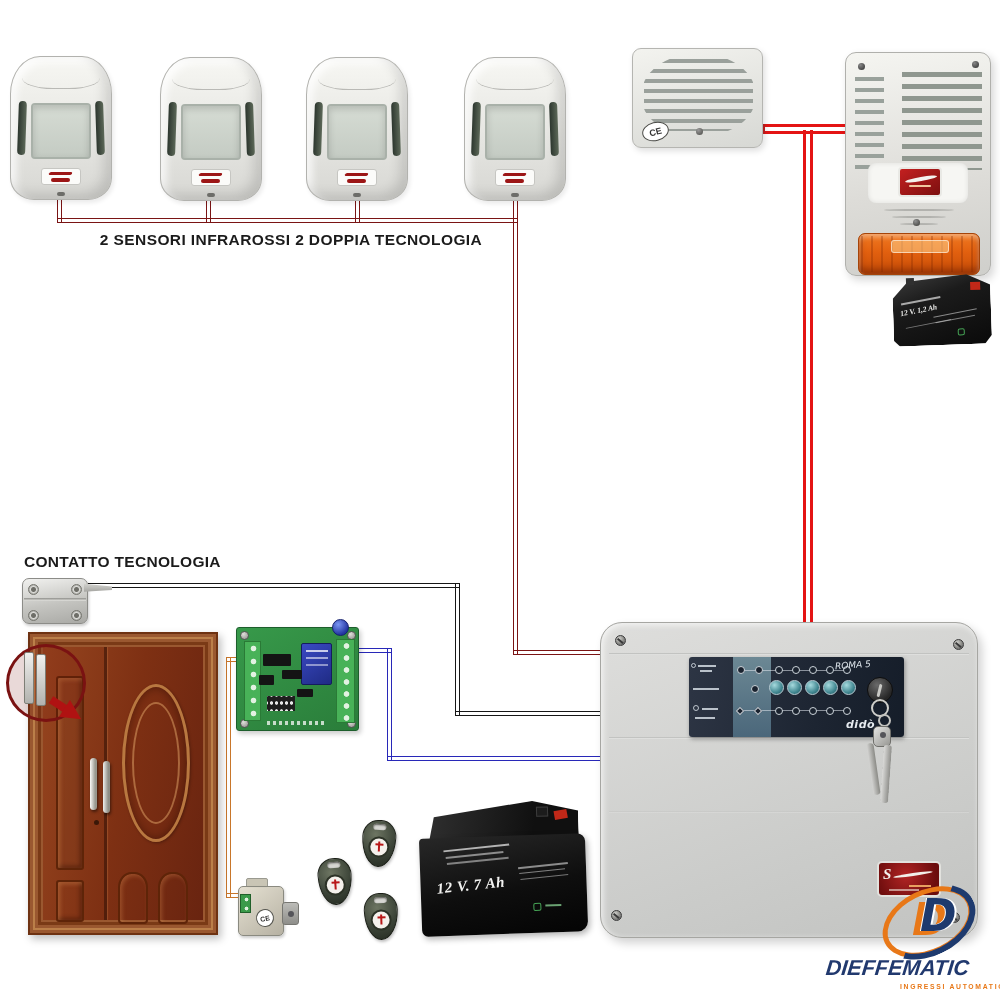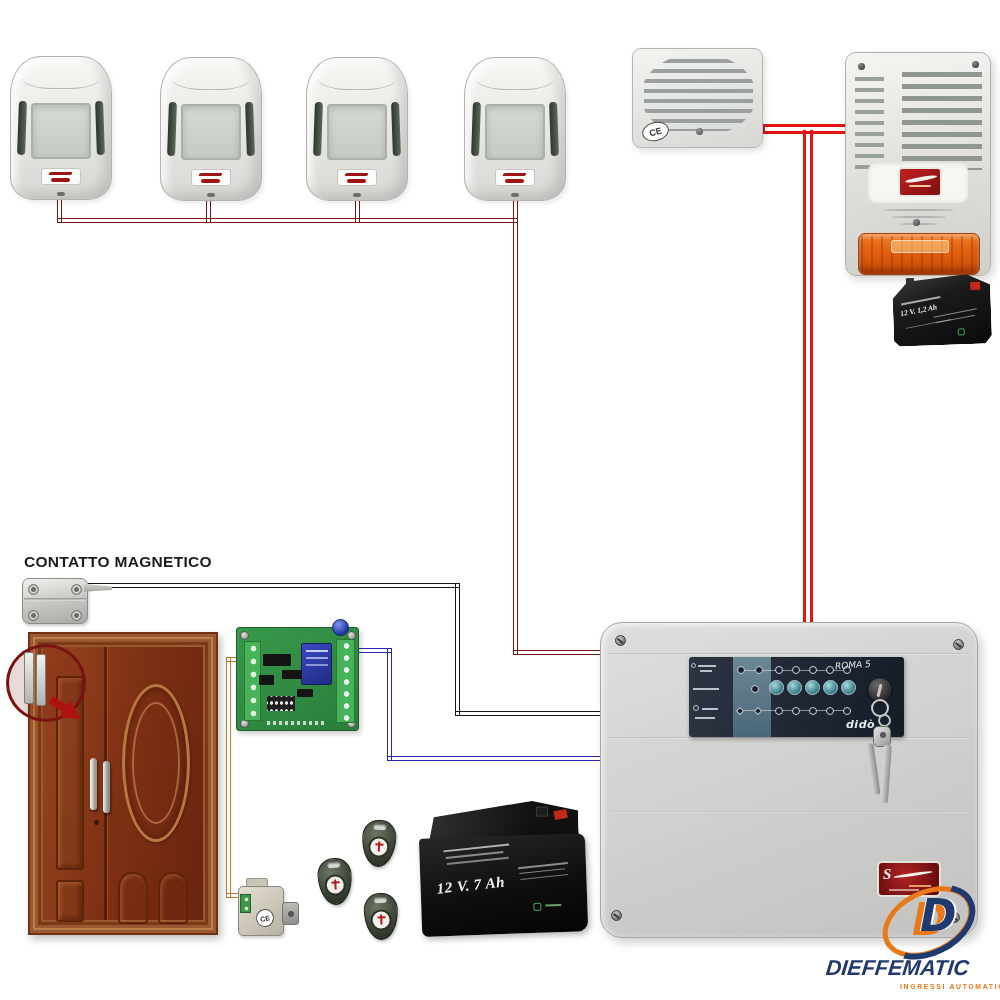--- a/index.html
+++ b/index.html
@@ -263,21 +263,22 @@
   <div class="wv" style="--c:#2828b8;left:387px;top:648px;height:113px;"></div>
   <div class="wh" style="--c:#2828b8;left:387px;top:756px;width:218px;"></div>
 
   <div class="wh2" style="--c:#e41414;left:758px;top:124px;width:92px;"></div>
   <div class="wv2" style="--c:#e41414;left:803px;top:130px;height:496px;"></div>
 
   <div class="wh" style="--c:#c8762a;left:226px;top:657px;width:14px;"></div>
   <div class="wv" style="--c:#c8762a;left:226px;top:657px;height:240px;"></div>
   <div class="wh" style="--c:#c8762a;left:226px;top:893px;width:18px;"></div>
 
-  <div class="cap2">CONTATTO MAGNETICO</div>
+  <div class="cap1">2 SENSORI INFRAROSSI 2 DOPPIA TECNOLOGIA</div>
+  <div class="cap2">CONTATTO TECNOLOGIA</div>
 
   <div class="pir" style="left:10px;top:56px;">
     <div class="pbody"></div>
     <div class="pcap"></div>
     <div class="slot sl"></div>
     <div class="slot sr"></div>
     <div class="lens"></div>
     <div class="badge">
         <i class="bq1"></i>
         <i class="bq2"></i>

